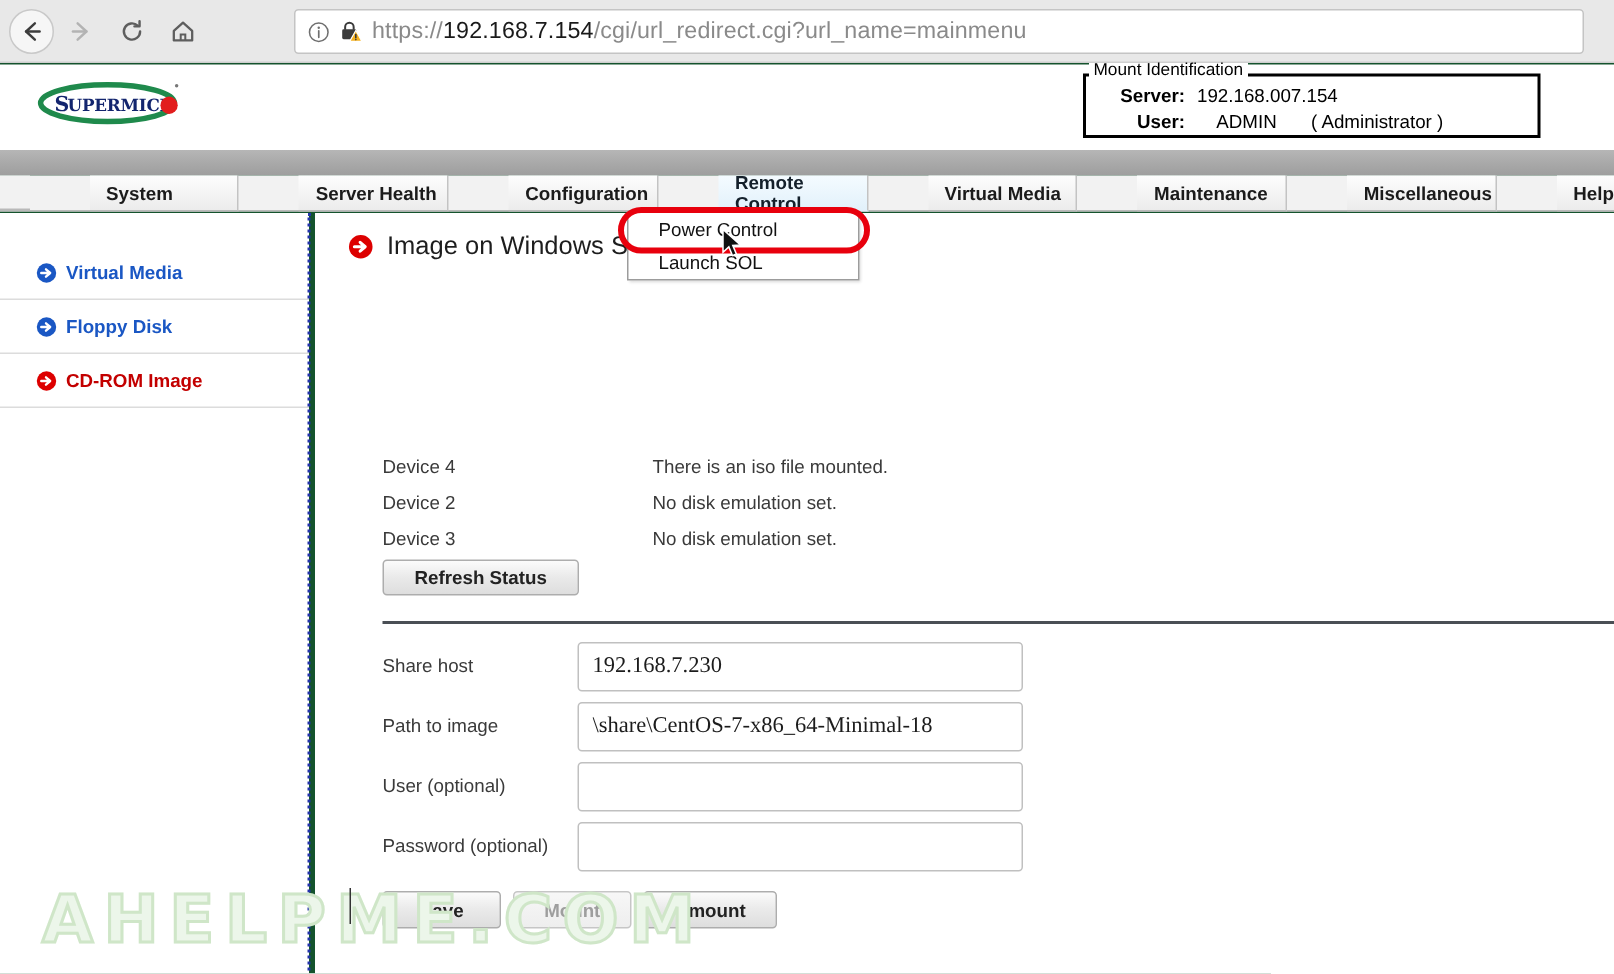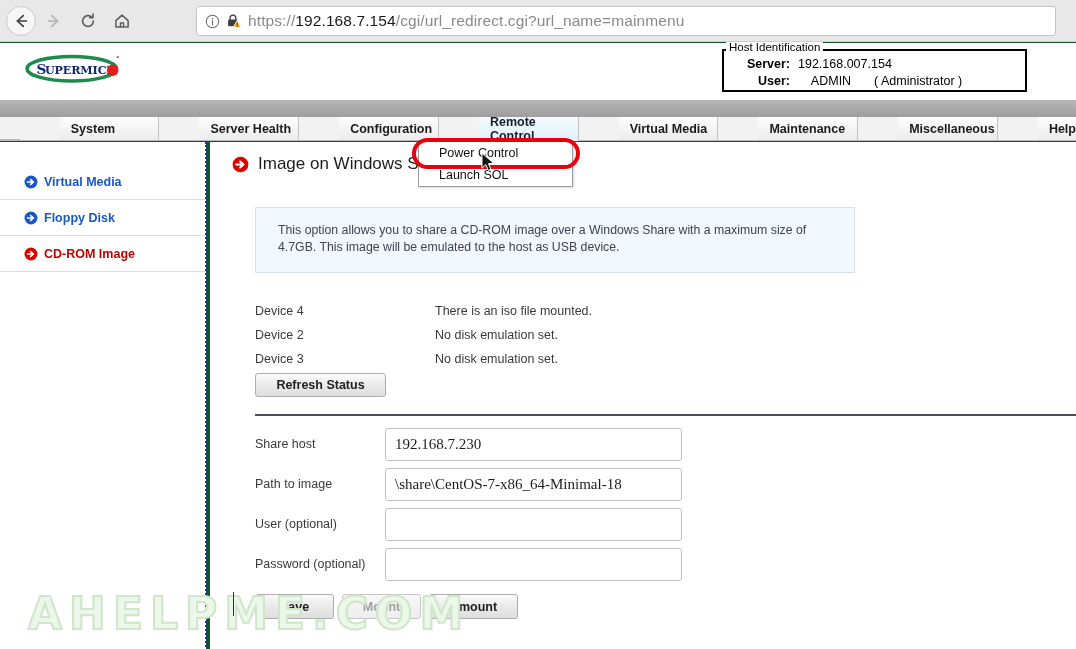--- a/index.html
+++ b/index.html
@@ -226,21 +226,21 @@
     </div>
 
     <div class="hostbox">
       <div class="hostrow" style="left:0; top:6px;">
         <span class="lbl">Server:</span><span class="v1">192.168.007.154</span>
       </div>
       <div class="hostrow" style="left:0; top:23px;">
         <span class="lbl">User:</span><span class="v1" style="display:inline-block;width:66px;text-align:center;">ADMIN</span><span class="v2">( Administrator )</span>
       </div>
     </div>
-    <div class="hostbox-legend">Host Identification</div>
+    <div class="hostbox-legend">Mount Identification</div>
   </div>
 
   <div class="graybar"></div>
 
   <div class="navtabs">
     <div class="spacer"></div>
     <div class="tab">System</div>
     <div class="tab">Server Health</div>
     <div class="tab">Configuration</div>
     <div class="tab active">Remote Control</div>
@@ -279,23 +279,20 @@
 
   <div class="content">
     <div class="page-title">
       <svg class="title-ico" viewBox="0 0 16 16">
         <circle cx="8" cy="8" r="7.4" fill="#dd0000"></circle>
         <path d="M4 8 H10 M7.6 5.2 L10.8 8 L7.6 10.8" fill="none" stroke="#fff" stroke-width="1.9" stroke-linecap="round" stroke-linejoin="round"></path>
       </svg>
       <span>Image on Windows Share</span>
     </div>
 
-    <div class="infobox">
-      <p>This option allows you to share a CD-ROM image over a Windows Share with a maximum size of 4.7GB. This image will be emulated to the host as USB device.</p>
-    </div>
 
     <div class="devrow" style="top:162px;">
       <span>Device 4</span>
       <span class="dv">There is an iso file mounted.</span>
     </div>
     <div class="devrow" style="top:186px;">
       <span>Device 2</span>
       <span class="dv">No disk emulation set.</span>
     </div>
     <div class="devrow" style="top:210px;">

